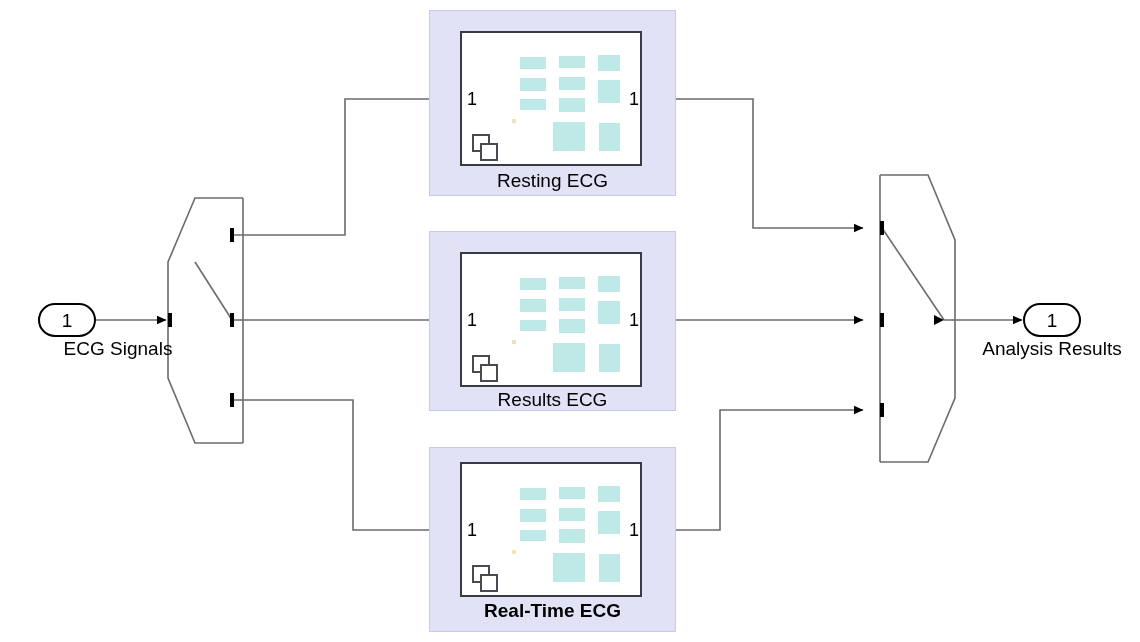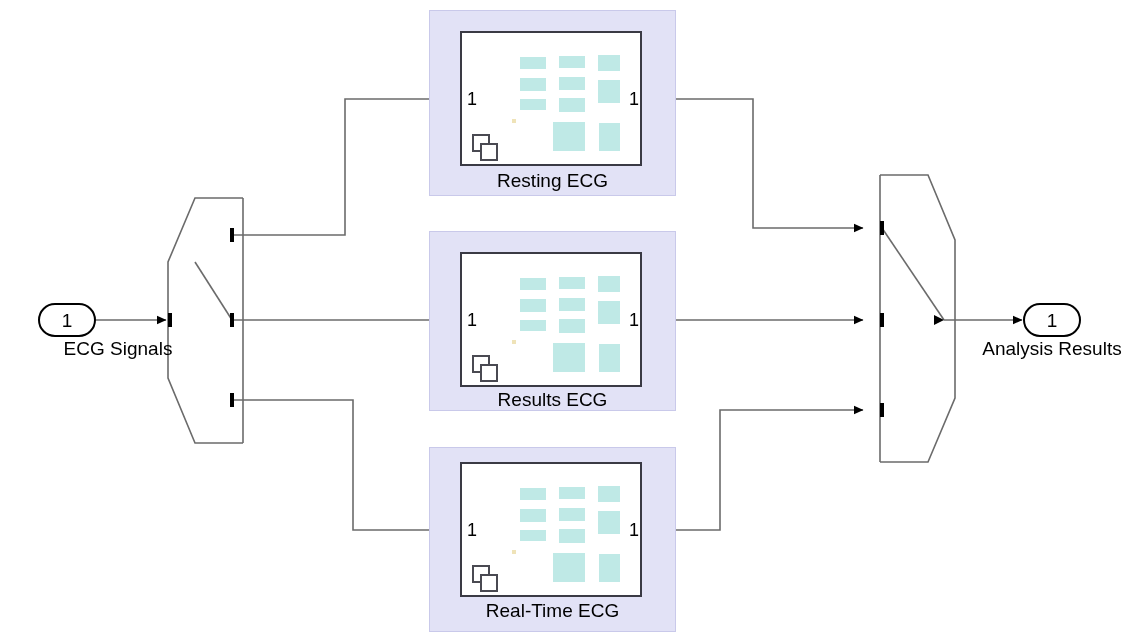--- a/index.html
+++ b/index.html
@@ -235,15 +235,15 @@
       <i style="left:109px; top:72px; width:23px; height:30px;"></i>
       <i style="left:22px;  top:68px; width:4px;  height:4px; background:#efe3b8;"></i>
     </div>
     <div class="subglyph" style="left:10px; top:101px; width:28px; height:29px;">
       <span class="sq-back"></span>
       <span class="sq-front"></span>
     </div>
   </div>
   <div class="port-num" style="left:467px; top:521px;">1</div>
   <div class="port-num" style="left:629px; top:521px;">1</div>
-  <div class="subsys-name" style="left:429px; top:600px; width:247px;">Real-Time ECG</div>
+  <div class="subsys-name" style="left:429px; top:600px; width:247px;font-weight:bold;">Real-Time ECG</div>
 
 </div>
 
 </body></html>

